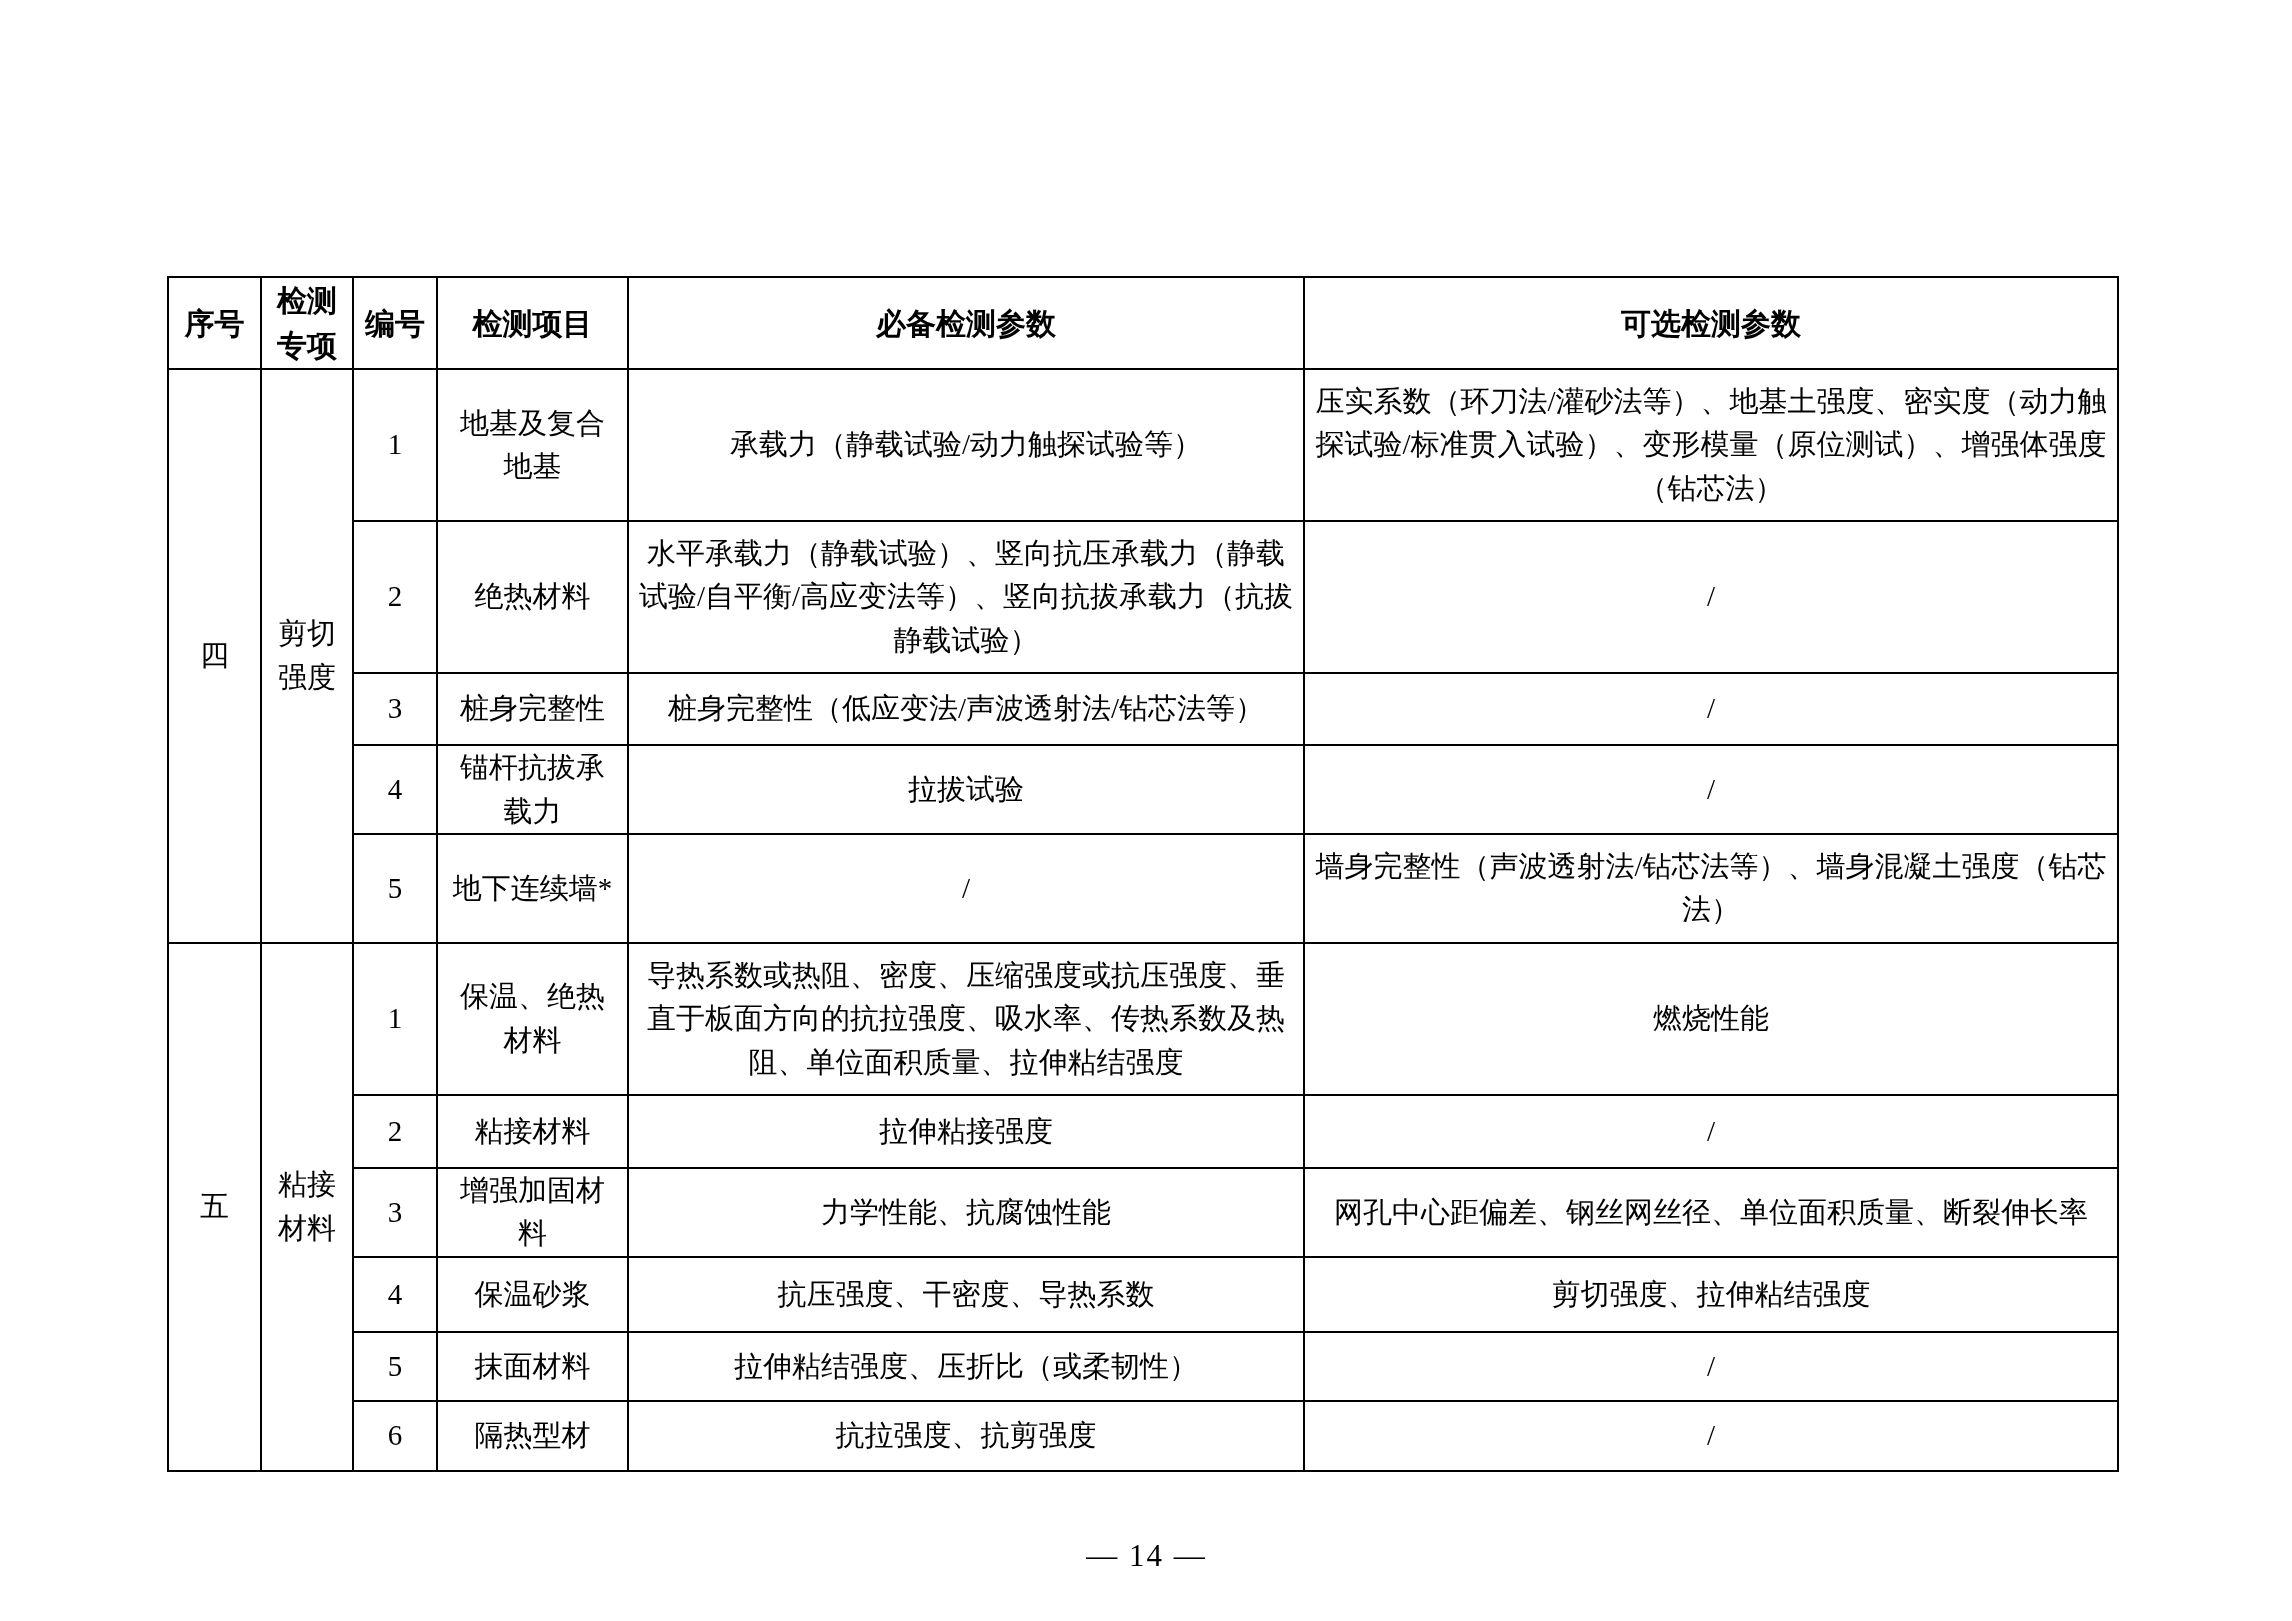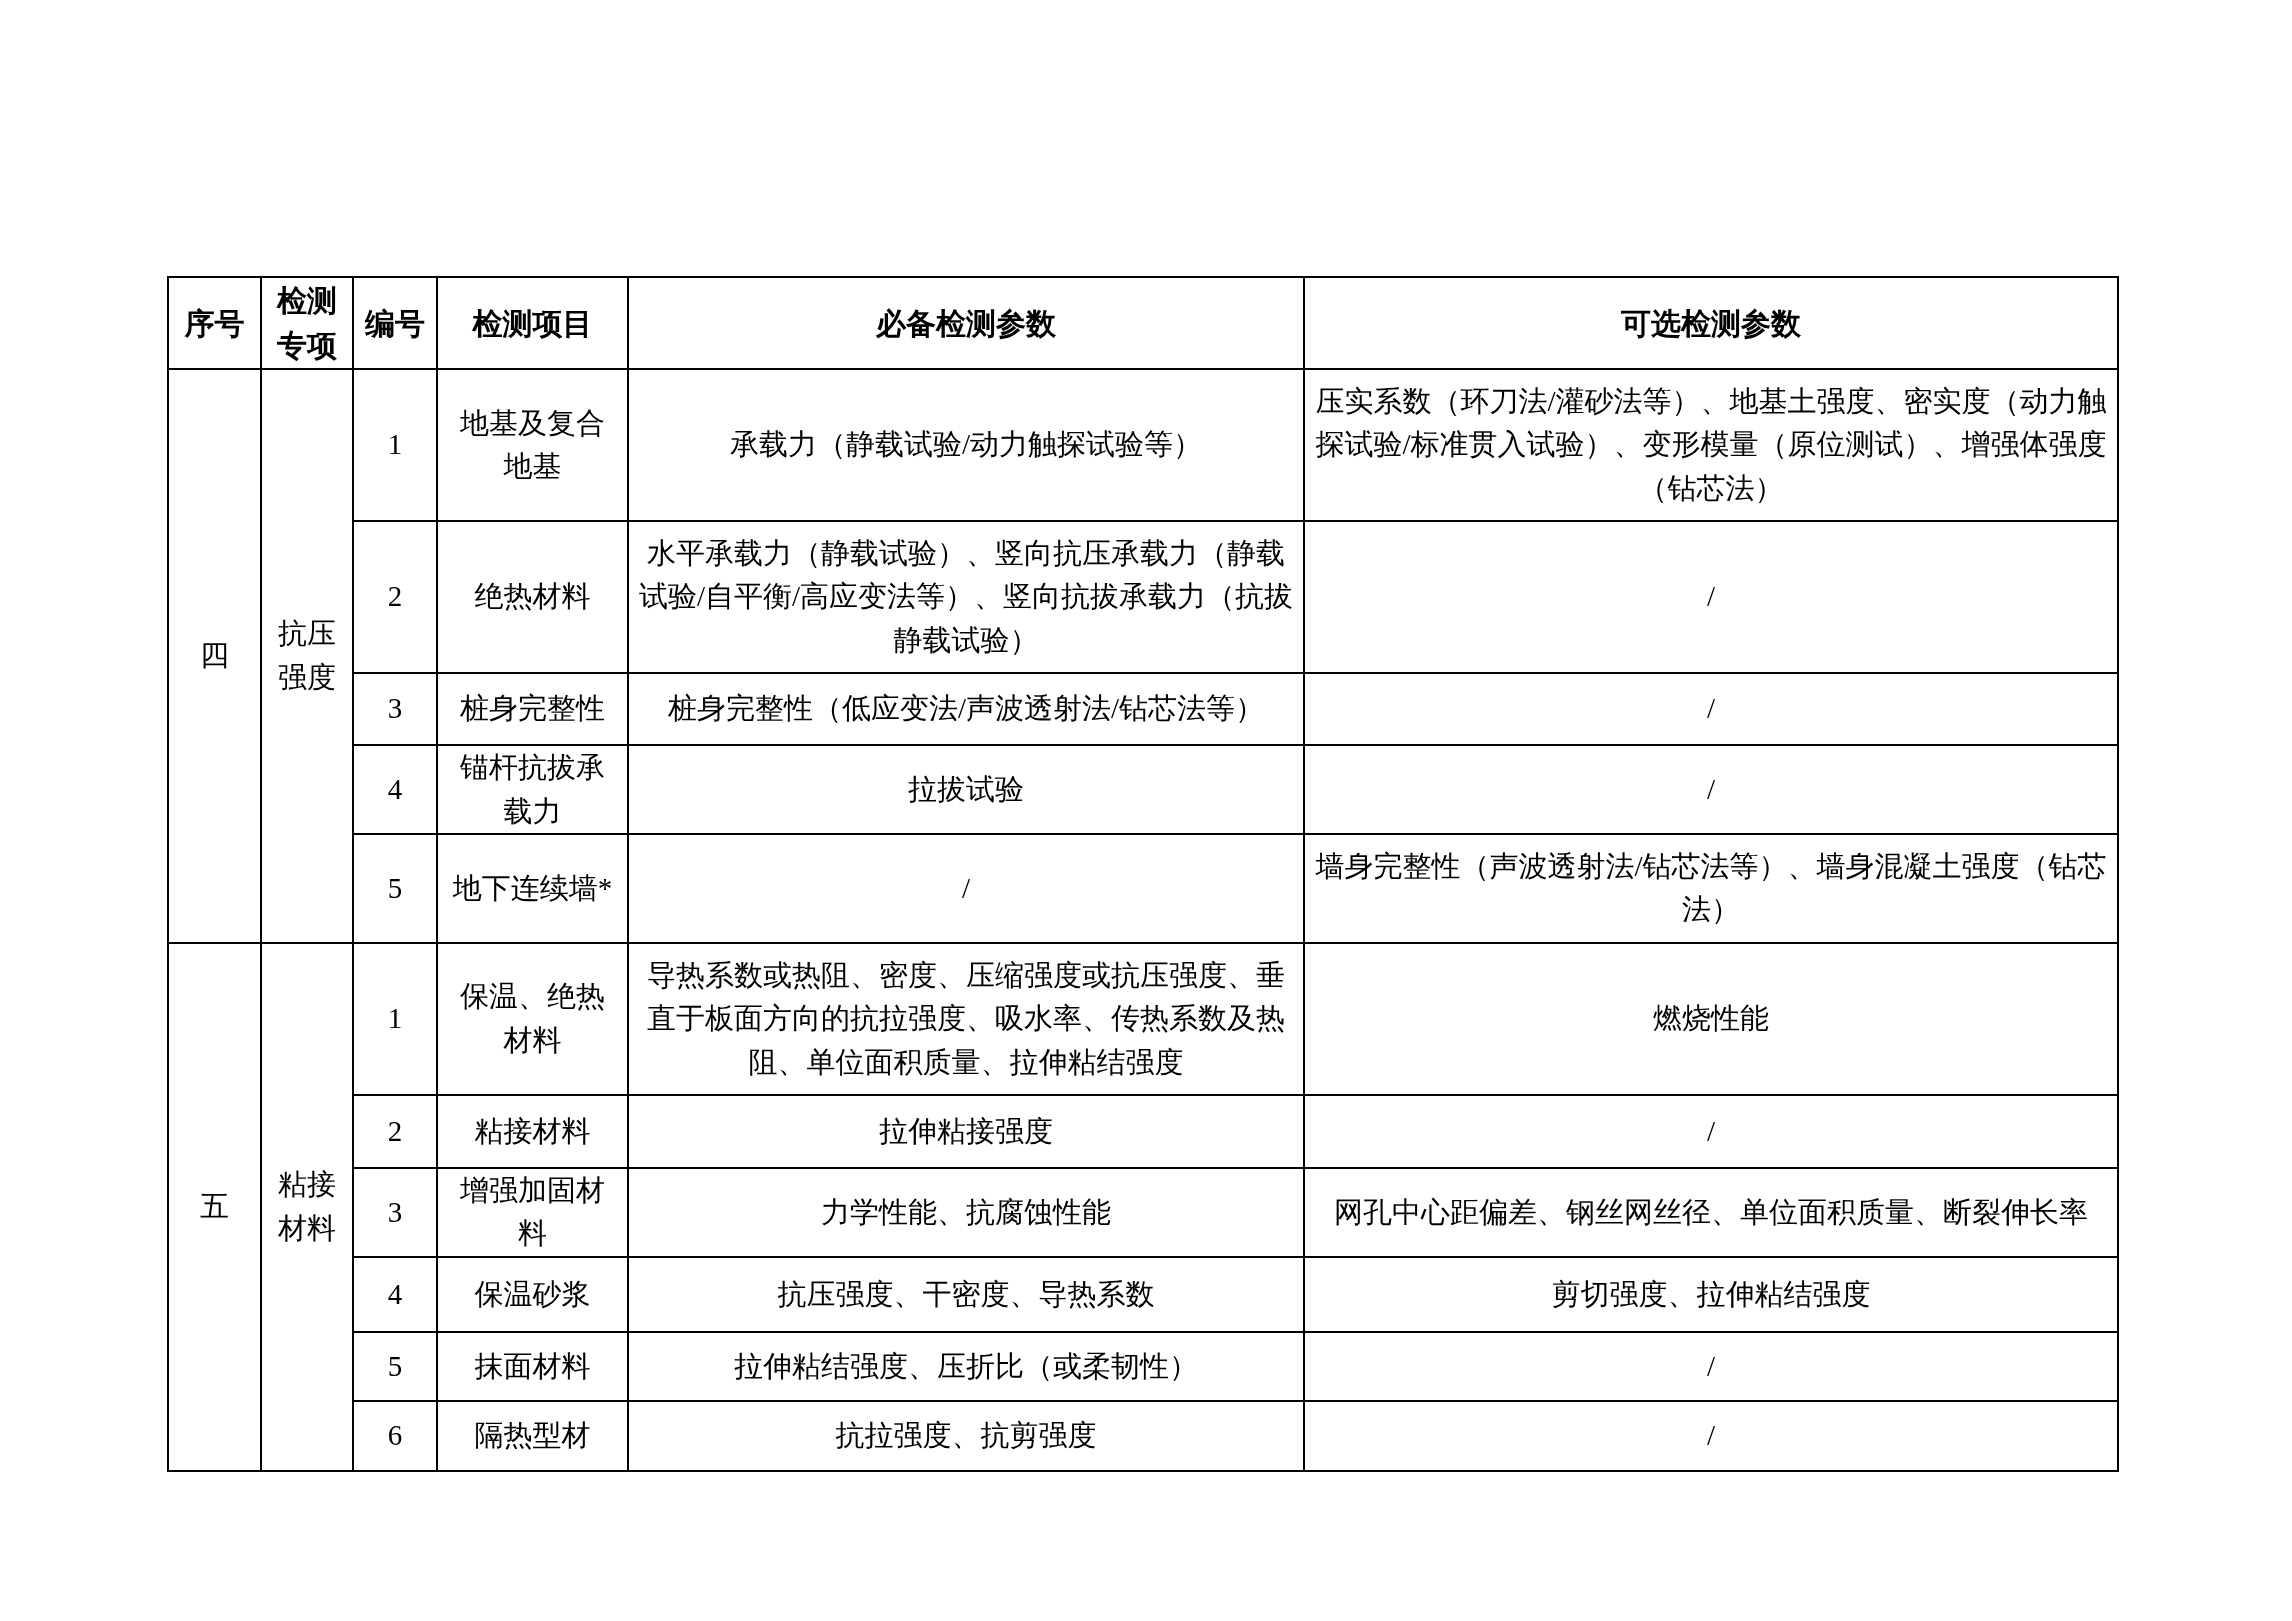--- a/index.html
+++ b/index.html
@@ -70,21 +70,21 @@
       <th>序号</th>
       <th>检测专项</th>
       <th>编号</th>
       <th>检测项目</th>
       <th>必备检测参数</th>
       <th>可选检测参数</th>
     </tr>
 
     <tr style="height:138px">
       <td class="c" rowspan="5">四</td>
-      <td class="c" rowspan="5">抗压强度</td>
+      <td class="c" rowspan="5">剪切强度</td>
       <td class="n">1</td>
       <td class="c">地基及复合地基</td>
       <td class="l">承载力（静载试验/动力触探试验等）</td>
       <td class="l">压实系数（环刀法/灌砂法等）、地基土强度、密实度（动力触探试验/标准贯入试验）、变形模量（原位测试）、增强体强度（钻芯法）</td>
     </tr>
     <tr style="height:136px">
       <td class="n">2</td>
       <td class="c">绝热材料</td>
       <td class="l">水平承载力（静载试验）、竖向抗压承载力（静载试验/自平衡/高应变法等）、竖向抗拔承载力（抗拔静载试验）</td>
       <td class="slash">/</td>
@@ -142,15 +142,16 @@
     </tr>
     <tr style="height:70px">
       <td class="n">6</td>
       <td class="c">隔热型材</td>
       <td class="l">抗拉强度、抗剪强度</td>
       <td class="slash">/</td>
     </tr>
   </tbody>
     </table>
 
+  <div class="pageno">— 14 —</div>
 
 </div>
 
 
 </body></html>

